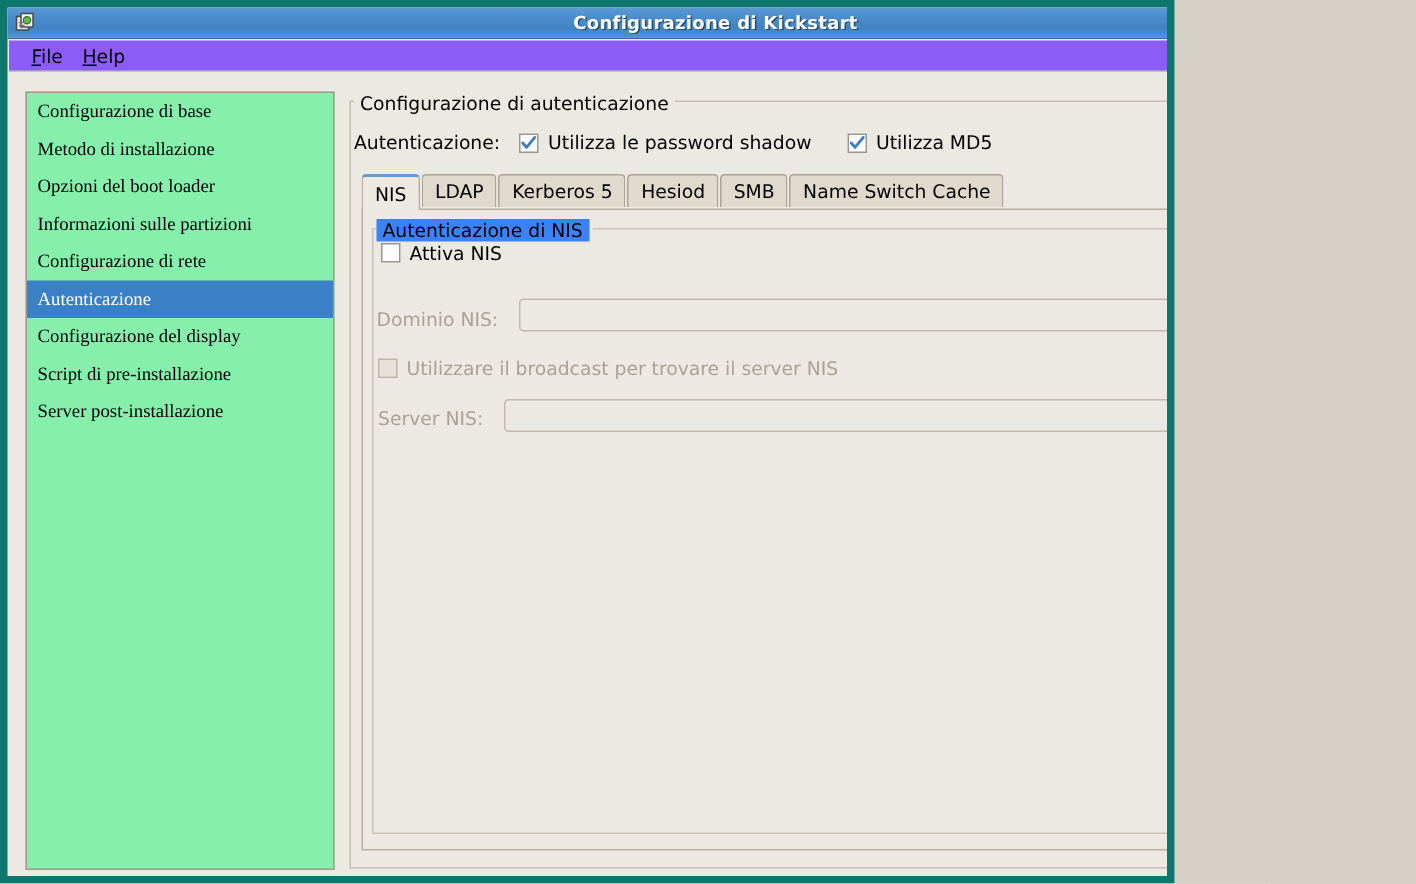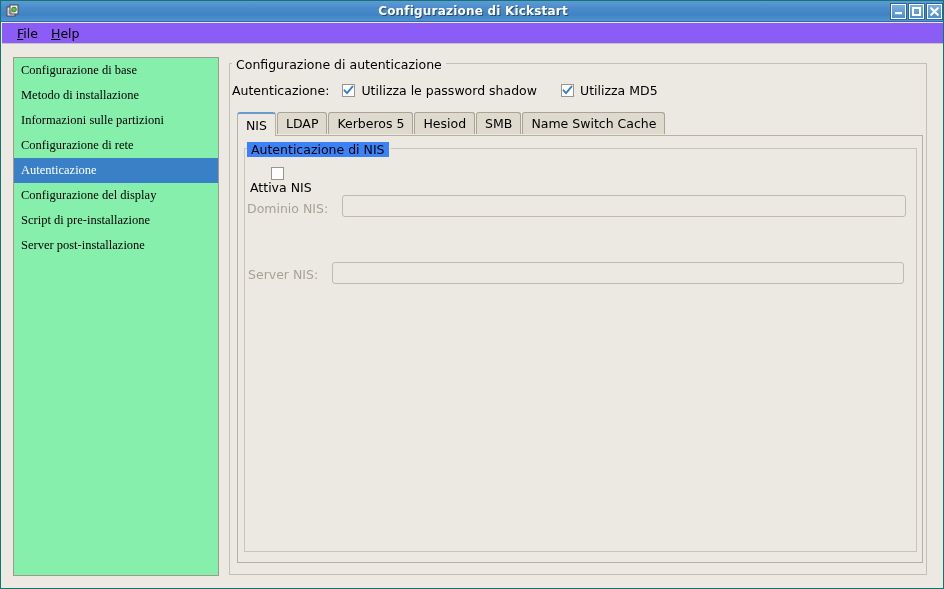--- a/index.html
+++ b/index.html
@@ -8,26 +8,26 @@
     background: #d4d0c8;
   }
   body {
     font-family: "DejaVu Sans", sans-serif;
     font-size: 12.5px;
     color: #000;
     -webkit-font-smoothing: antialiased;
   }
   #app {
     position: relative;
-    width: 944px;
+    width: 783px;
     height: 589px;
     overflow: hidden;
     background: #ece9e2;
     box-sizing: border-box;
-    border: 1px solid #0f766e;
+    border: 5px solid #0f766e;
   }
 
   
   .titlebar {
     position: absolute;
     left: 0; top: 0;
     width: 944px;
     height: 21px;
     background: linear-gradient(to bottom, #5d9ad6 0%, #4a8ccb 35%, #4083c4 70%, #5295d2 100%);
     border-bottom: 1px solid #2f6ca8;
@@ -149,21 +149,21 @@
   
   .auth-row {
     position: absolute;
     left: 231px; top: 81px;
     height: 16px;
     display: flex;
     align-items: center;
     white-space: nowrap;
   }
   .auth-label { font-size: 12.5px; margin-right: 13px; }
-  .cbx-wrap { display: flex; align-items: center; margin-right: 24px; }
+  .cbx-wrap { display: flex; align-items: flex-end; margin-right: 24px; }
   .cbx {
     width: 13px; height: 13px;
     background: #fdfdfd;
     border: 1px solid #9a958a;
     box-sizing: border-box;
     position: relative;
     margin-right: 6px;
     flex: none;
     cursor: pointer;
   }
@@ -246,21 +246,21 @@
     white-space: nowrap;
   }
 
   
   .form-cbx {
     position: absolute;
     display: flex;
     align-items: center;
     z-index: 4;
   }
-  #cbx-attiva { left: 249px; top: 166px; flex-direction: column; }
+  #cbx-attiva { left: 249px; top: 156px; }
   #cbx-broadcast { left: 247px; top: 233px; }
 
   .fld-label {
     position: absolute;
     font-size: 12.5px;
     color: #a8a296;
     z-index: 4;
     white-space: nowrap;
   }
   .txtfield {
@@ -313,20 +313,21 @@
   </div>
 
   <div class="menubar">
     <div class="menuitem" style="left:8px"><span class="mn">F</span><span>ile</span></div>
     <div class="menuitem" style="left:42px"><span class="mn">H</span><span>elp</span></div>
   </div>
 
   <div class="sidebar">
     <div class="side-item">Configurazione di base</div>
     <div class="side-item">Metodo di installazione</div>
+    <div class="side-item">Opzioni del boot loader</div>
     <div class="side-item">Informazioni sulle partizioni</div>
     <div class="side-item">Configurazione di rete</div>
     <div class="side-item sel">Autenticazione</div>
     <div class="side-item">Configurazione del display</div>
     <div class="side-item">Script di pre-installazione</div>
     <div class="side-item">Server post-installazione</div>
   </div>
 
   <div class="groupbox"></div>
   <div class="gb-legend">Configurazione di autenticazione</div>
@@ -366,17 +367,21 @@
   <div class="ib-legend">Autenticazione di NIS</div>
 
   <div class="form-cbx" id="cbx-attiva">
     <span class="cbx"></span>
     <span class="cbx-lbl">Attiva NIS</span>
   </div>
 
   <div class="fld-label" id="lbl-dominio">Dominio NIS:</div>
   <div class="txtfield" id="fld-dominio"></div>
 
+  <div class="form-cbx" id="cbx-broadcast">
+    <span class="cbx dis"></span>
+    <span class="cbx-lbl dis">Utilizzare il broadcast per trovare il server NIS</span>
+  </div>
 
   <div class="fld-label" id="lbl-server">Server NIS:</div>
   <div class="txtfield" id="fld-server"></div>
 
 </div>
 
 </body></html>

